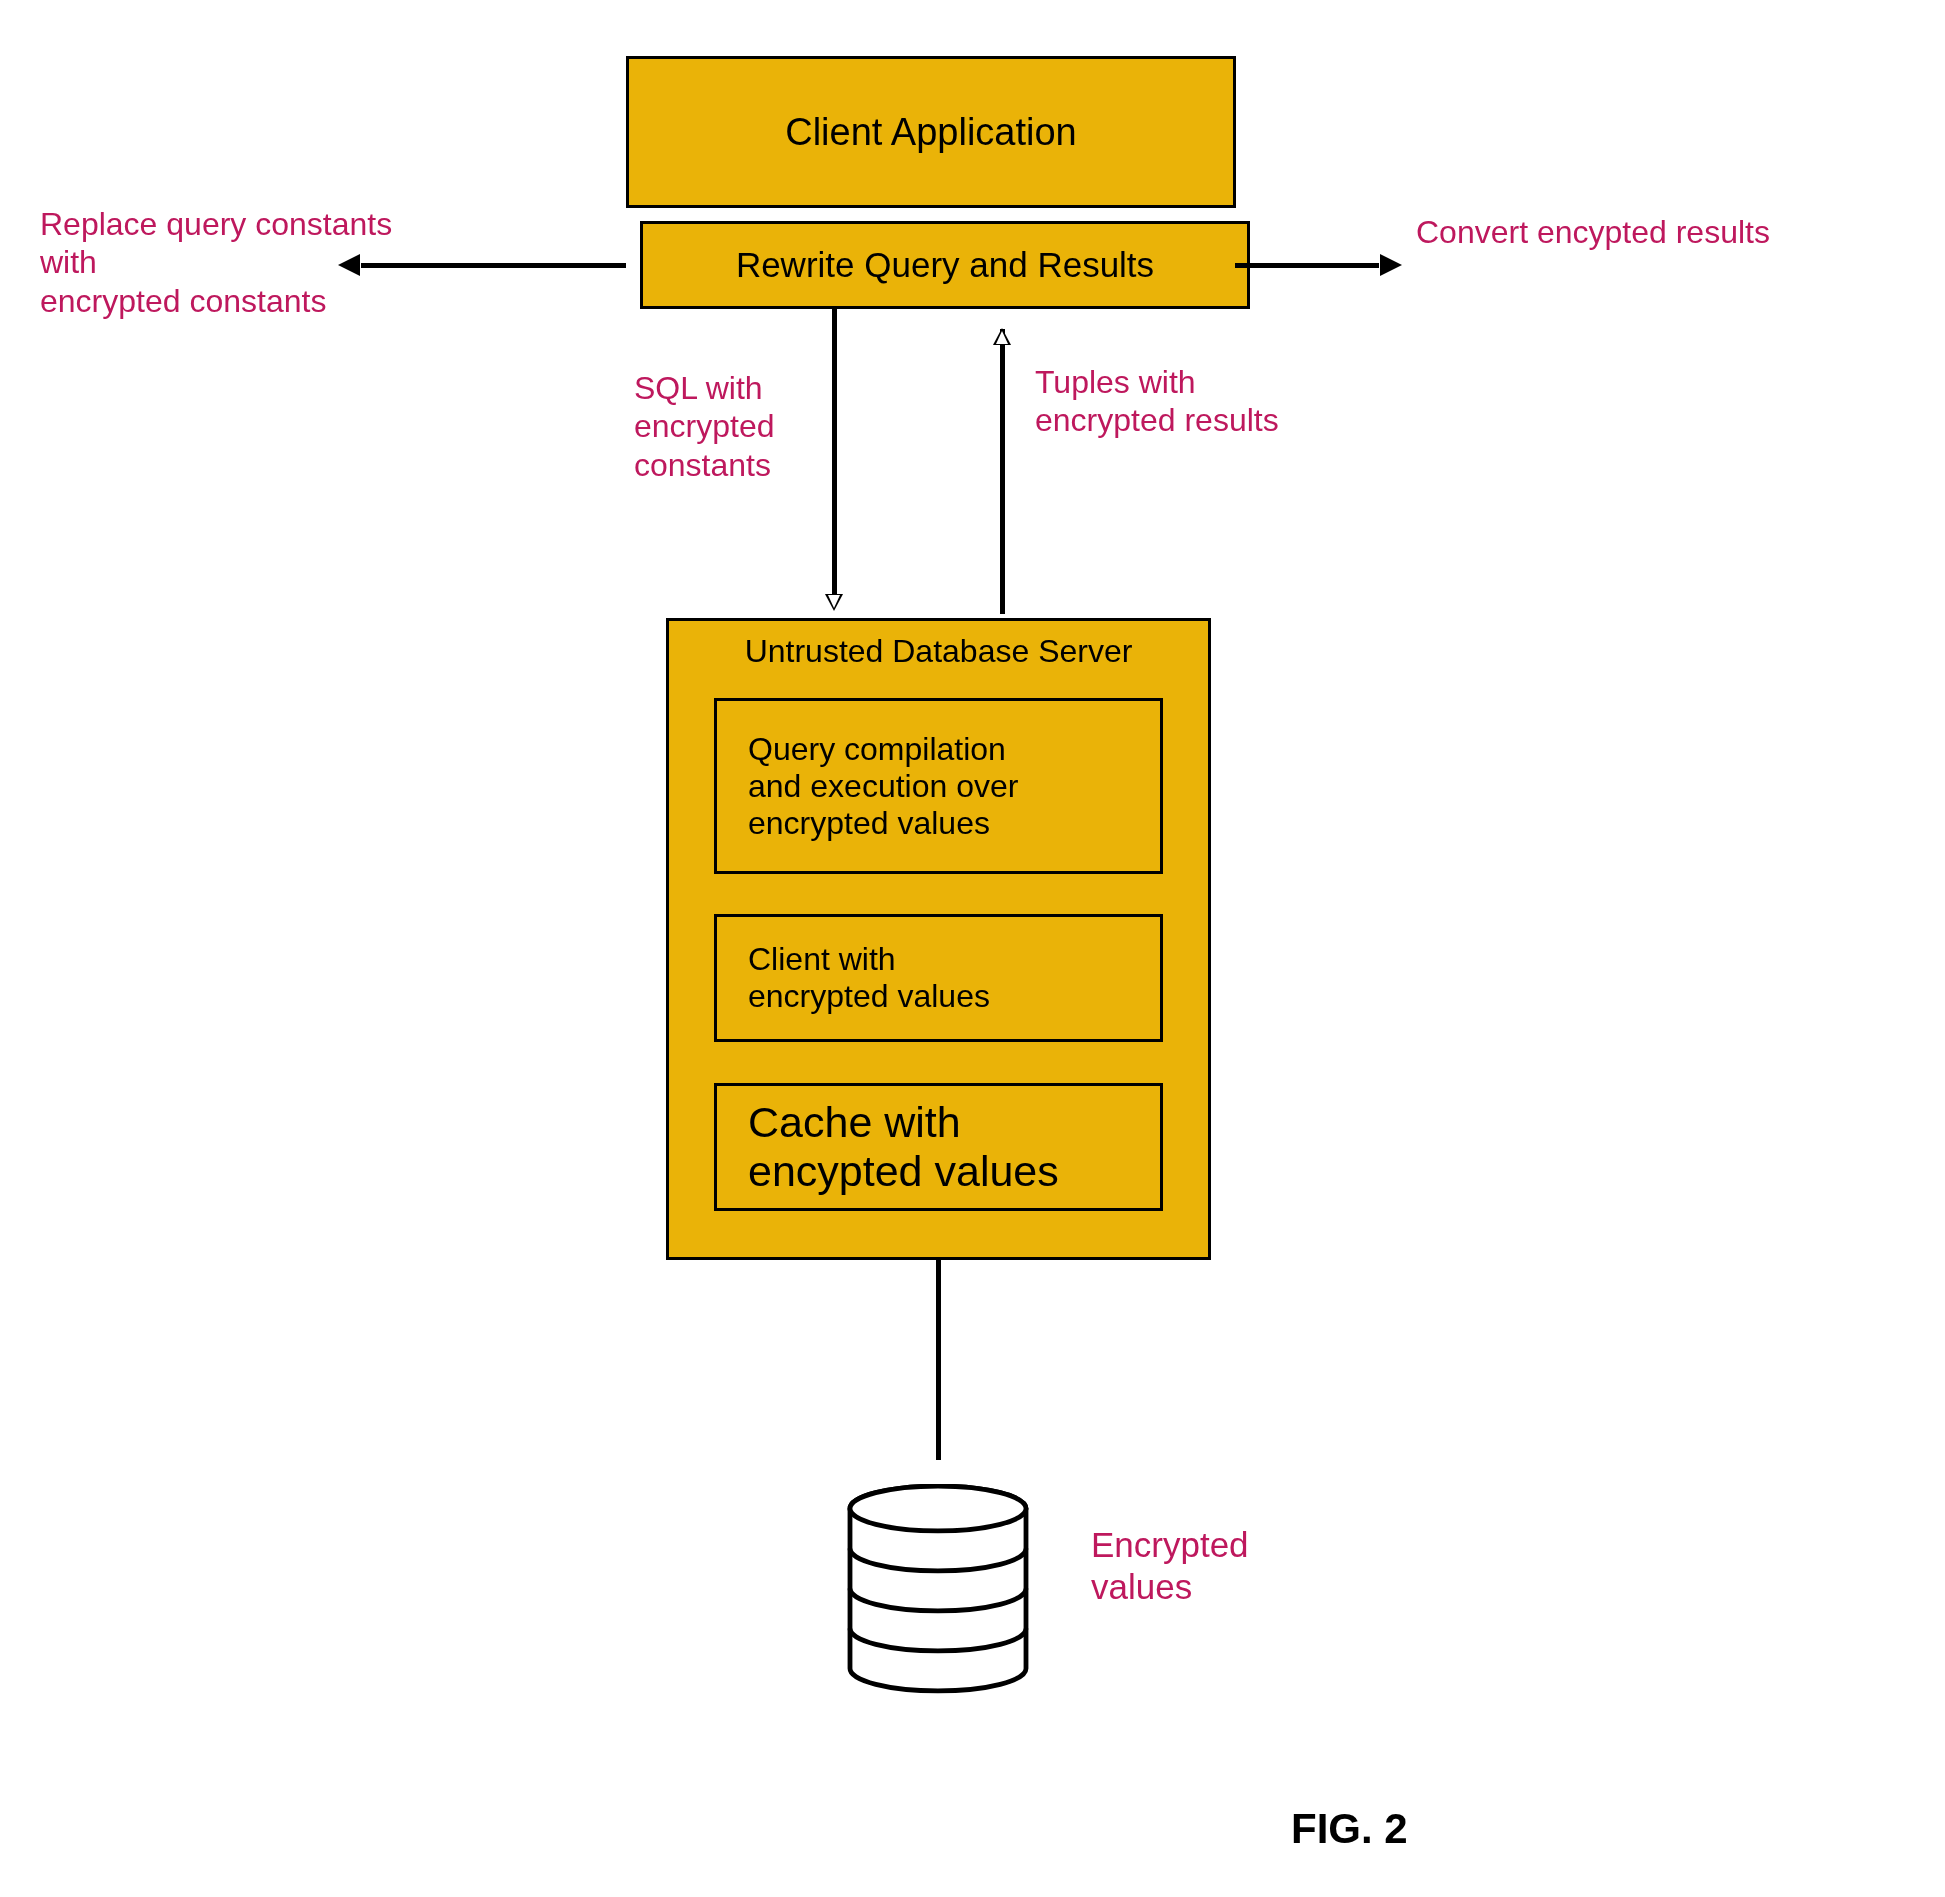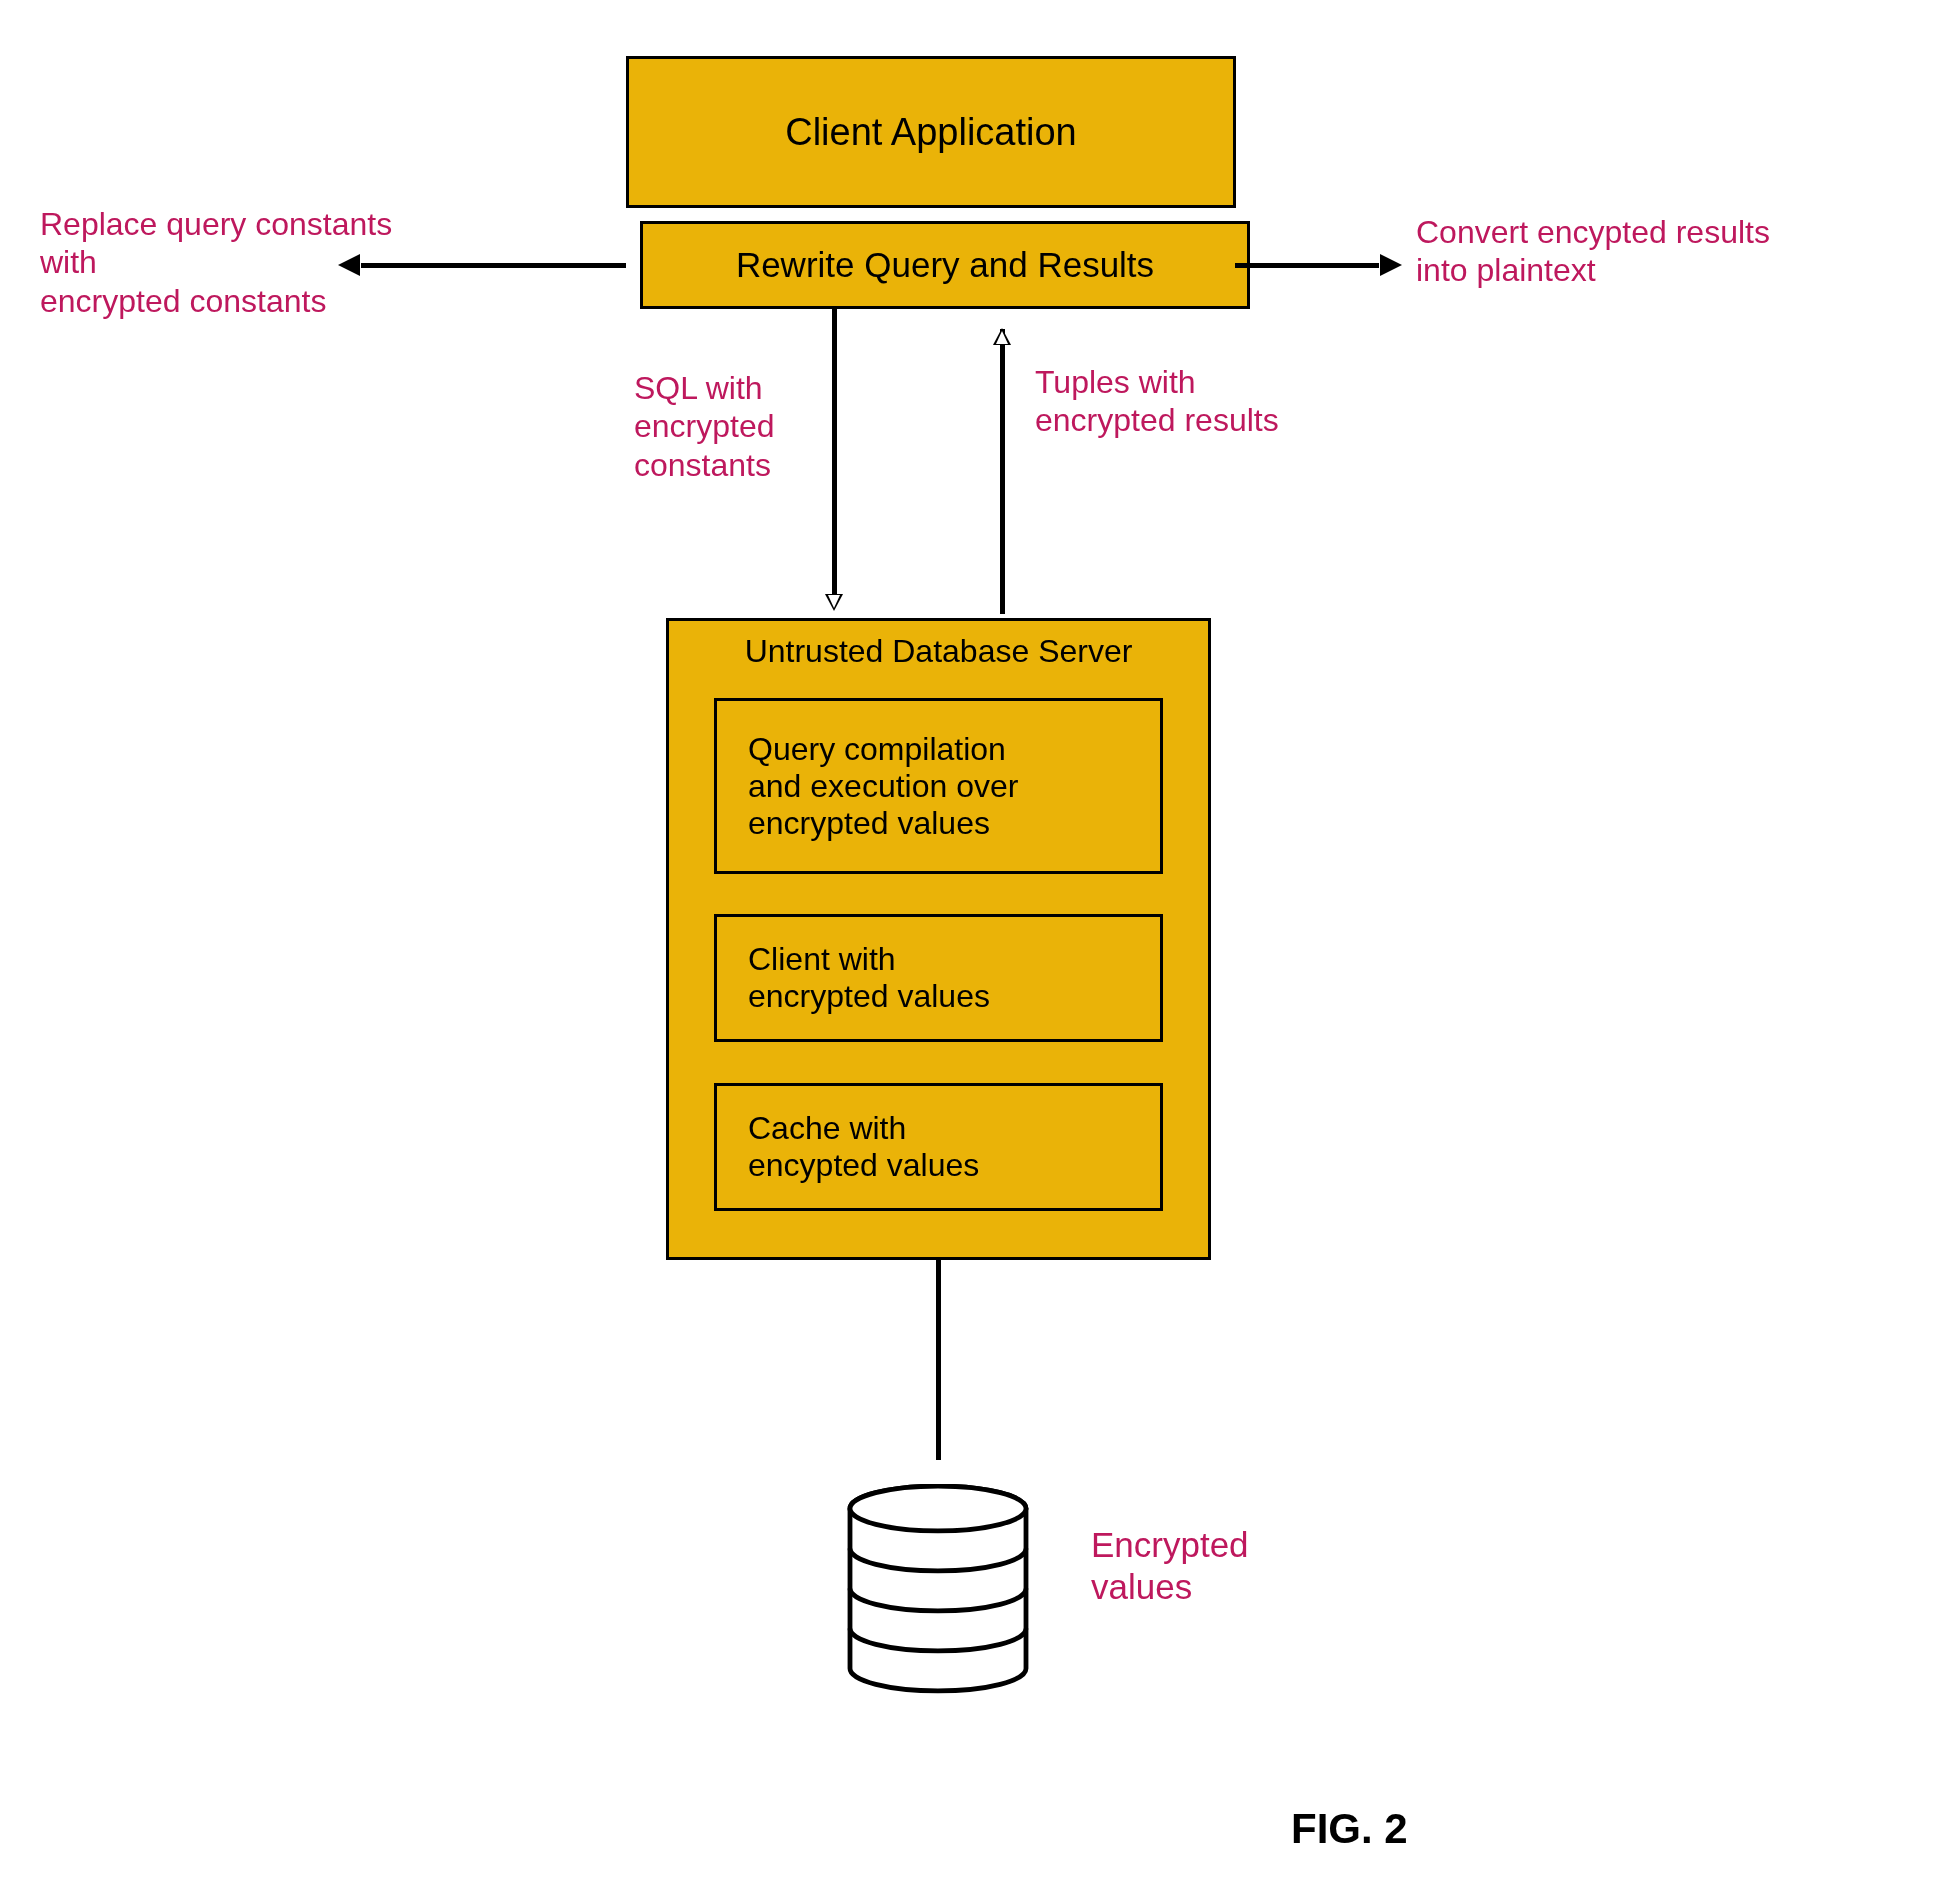--- a/index.html
+++ b/index.html
@@ -119,21 +119,20 @@
   <div>Replace query constants</div>
   <div>with</div>
   <div>encrypted constants</div>
 </div>
 
 <div class="arrow-line" style="left:1235px; top:263px; width:144px; height:4.8px;"></div>
 <div class="arrow-head arrow-head-right" style="left:1380px; top:254px;"></div>
 
 <div class="label" style="left:1416px; top:213px; width:481px;">
   <div>Convert encypted results</div>
-  <div>into plaintext</div>
 </div>
 
 <div class="arrow-line" style="left:832px; top:309px; width:4.8px; height:285px;"></div>
 <div class="arrow-head arrow-head-down-hollow" style="left:825px; top:594px;"></div>
 
 <div class="label" style="left:634px; top:369px; width:201px;">
   <div>SQL with</div>
   <div>encrypted</div>
   <div>constants</div>
 </div>
@@ -159,21 +158,21 @@
 </div>
 
 <div class="box box-left" style="left:714px; top:914px; width:449px; height:128px;">
   <div class="box-label" style="font-size:32px; text-align:left;">
     <div>Client with</div>
     <div>encrypted values</div>
   </div>
 </div>
 
 <div class="box box-left" style="left:714px; top:1083px; width:449px; height:128px;">
-  <div class="box-label" style="font-size:32px; text-align:left;">
+  <div class="box-label" style="font-size:43px; text-align:left;">
     <div>Cache with</div>
     <div>encypted values</div>
   </div>
 </div>
 
 <div class="arrow-line" style="left:936px; top:1259px; width:4.8px; height:201px;"></div>
 <div class="arrow-head arrow-head-down-hollow" style="left:929px; top:1460px;"></div>
 
 <svg class="cylinder" style="left:842px; top:1484px;" width="192" height="217" viewBox="0 0 240 270">
   <ellipse cx="120" cy="30" rx="110" ry="28" fill="#fff" stroke="#000" stroke-width="6"></ellipse>

